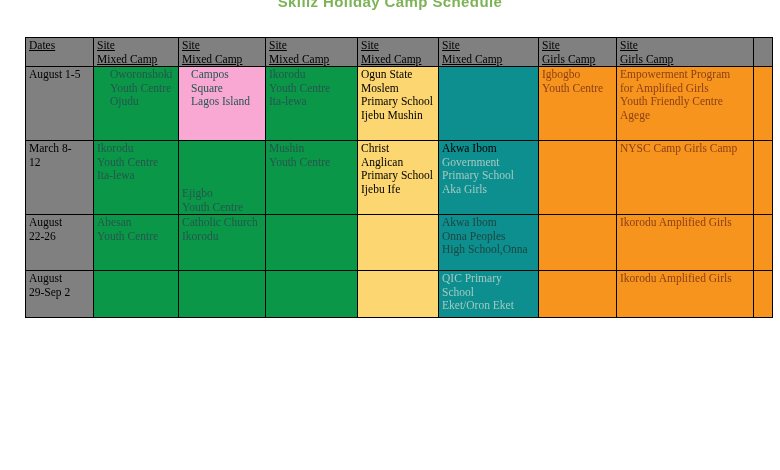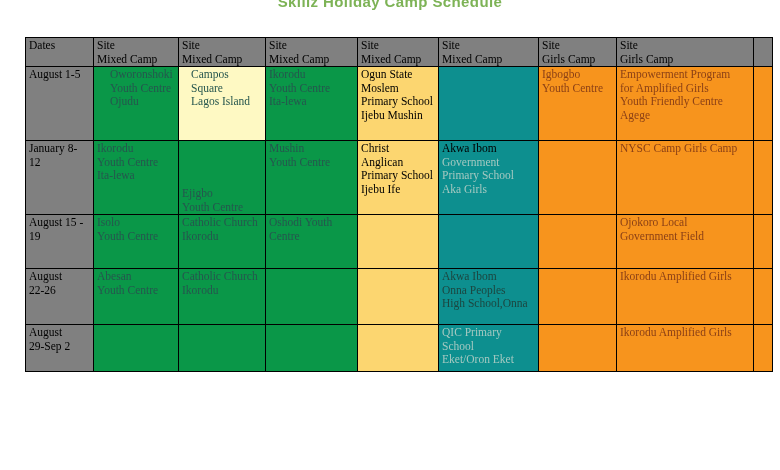--- a/index.html
+++ b/index.html
@@ -54,21 +54,21 @@
         <col style="width: 85px;">
         <col style="width: 87px;">
         <col style="width: 92px;">
         <col style="width: 81px;">
         <col style="width: 100px;">
         <col style="width: 78px;">
         <col style="width: 137px;">
         <col style="width: 19px;">
       </colgroup>
     <thead>
-        <tr style="height: 28px;">
+        <tr style="height: 28px; text-decoration: underline;">
           <th class="pre" style="background: rgb(128, 128, 128); color: rgb(0, 0, 0);">Dates</th>
           <th class="pre" style="background: rgb(128, 128, 128); color: rgb(0, 0, 0);">Site
 Mixed Camp</th>
           <th class="pre" style="background: rgb(128, 128, 128); color: rgb(0, 0, 0);">Site
 Mixed Camp</th>
           <th class="pre" style="background: rgb(128, 128, 128); color: rgb(0, 0, 0);">Site
 Mixed Camp</th>
           <th class="pre" style="background: rgb(128, 128, 128); color: rgb(0, 0, 0);">Site
 Mixed Camp</th>
           <th class="pre" style="background: rgb(128, 128, 128); color: rgb(0, 0, 0);">Site
@@ -81,21 +81,21 @@
         </tr>
       </thead>
     <tbody>
         <tr style="height: 74px;">
           <td class="pre" style="background: rgb(128, 128, 128); color: rgb(0, 0, 0);">August 1-5</td>
           <td style="background: rgb(10, 151, 72); padding-left: 16px;">
             <div class="seg" style="color: rgb(38, 86, 78);">Oworonshoki
 Youth Centre
 Ojudu</div>
           </td>
-          <td style="background: #fef9c3; padding-left: 12px;">
+          <td style="background: #f9a8d4; padding-left: 12px;">
             <div class="seg" style="color: rgb(38, 86, 78);">Campos Square
 Lagos Island</div>
           </td>
           <td style="background: rgb(10, 151, 72);">
             <div class="seg" style="color: rgb(38, 86, 78);">Ikorodu
 Youth Centre
 Ita-lewa</div>
           </td>
           <td style="background: rgb(252, 214, 112);">
             <div class="seg bold" style="color: rgb(0, 0, 0);">Ogun State</div>
@@ -110,21 +110,21 @@
           </td>
           <td style="background: rgb(247, 148, 29);">
             <div class="seg" style="color: rgb(140, 65, 22);">Empowerment Program
 for Amplified Girls
 Youth Friendly Centre
 Agege</div>
           </td>
           <td style="background: rgb(247, 148, 29);"></td>
         </tr>
         <tr style="height: 55px;">
-          <td class="pre" style="background: rgb(128, 128, 128); color: rgb(0, 0, 0);">January 8-
+          <td class="pre" style="background: rgb(128, 128, 128); color: rgb(0, 0, 0);">March 8-
 12</td>
           <td style="background: rgb(10, 151, 72);">
             <div class="seg" style="color: rgb(38, 86, 78);">Ikorodu
 Youth Centre
 Ita-lewa</div>
           </td>
           <td style="background: rgb(10, 151, 72);">
             <div class="seg" style="color: rgb(38, 86, 78); margin-top: 45px;">Ejigbo
 Youth Centre</div>
           </td>
@@ -140,44 +140,20 @@
           </td>
           <td style="background: rgb(13, 143, 143);">
             <div class="seg bold" style="color: rgb(0, 0, 0);">Akwa Ibom</div>
             <div class="seg" style="color: rgb(165, 201, 193);">Government
 Primary School
 Aka Girls</div>
           </td>
           <td style="background: rgb(247, 148, 29);"></td>
           <td style="background: rgb(247, 148, 29);">
             <div class="seg" style="color: rgb(140, 65, 22);">NYSC Camp Girls Camp</div>
-          </td>
-          <td style="background: rgb(247, 148, 29);"></td>
-        </tr>
-        <tr style="height: 54px;">
-          <td class="pre" style="background: rgb(128, 128, 128); color: rgb(0, 0, 0);">August 15 -
-19</td>
-          <td style="background: rgb(10, 151, 72);">
-            <div class="seg" style="color: rgb(38, 86, 78);">Isolo
-Youth Centre</div>
-          </td>
-          <td style="background: rgb(10, 151, 72);">
-            <div class="seg" style="color: rgb(38, 86, 78);">Catholic Church
-Ikorodu</div>
-          </td>
-          <td style="background: rgb(10, 151, 72);">
-            <div class="seg" style="color: rgb(38, 86, 78);">Oshodi Youth
-Centre</div>
-          </td>
-          <td style="background: rgb(252, 214, 112);"></td>
-          <td style="background: rgb(13, 143, 143);"></td>
-          <td style="background: rgb(247, 148, 29);"></td>
-          <td style="background: rgb(247, 148, 29);">
-            <div class="seg" style="color: rgb(140, 65, 22);">Ojokoro Local
-Government Field</div>
           </td>
           <td style="background: rgb(247, 148, 29);"></td>
         </tr>
         <tr style="height: 56px;">
           <td class="pre" style="background: rgb(128, 128, 128); color: rgb(0, 0, 0);">August
 22-26</td>
           <td style="background: rgb(10, 151, 72);">
             <div class="seg" style="color: rgb(38, 86, 78);">Abesan
 Youth Centre</div>
           </td>

